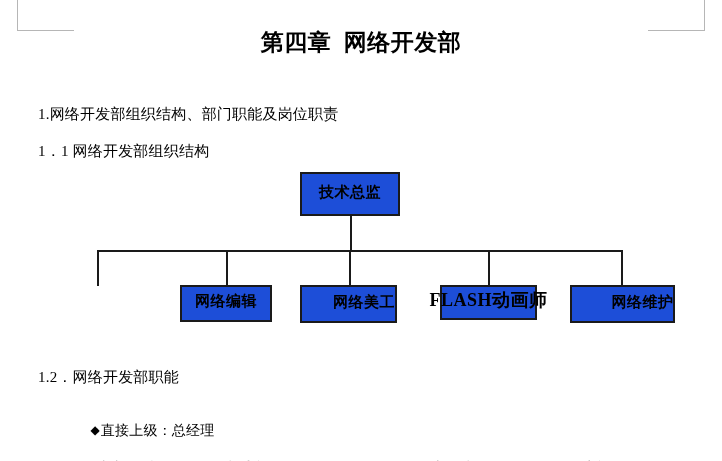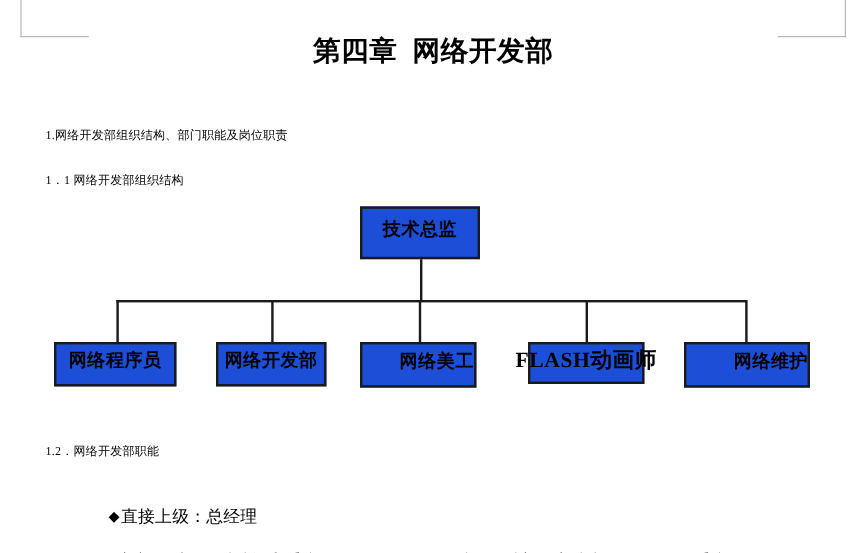--- a/index.html
+++ b/index.html
@@ -46,21 +46,21 @@
     font-size: 23px;
     font-weight: bold;
     letter-spacing: 0.5px;
     line-height: 30px;
     white-space: pre;
   }
 
   
   .para {
     position: absolute;
-    font-size: 10px;
+    font-size: 15px;
     line-height: 22px;
     white-space: pre;
     letter-spacing: 0.2px;
   }
   .para.p-sec1   { left: 38px; top: 103px; }
   .para.p-sec11  { left: 38px; top: 140px; }
   .para.p-sec12  { left: 38px; top: 366px; }
 
   .para.bullet {
     font-size: 14px;
@@ -140,25 +140,22 @@
 
   <div class="connector conn-v-root"></div>
   <div class="connector conn-h-bus"></div>
 
   <div class="connector conn-v-1"></div>
   <div class="connector conn-v-2"></div>
   <div class="connector conn-v-3"></div>
   <div class="connector conn-v-4"></div>
   <div class="connector conn-v-5"></div>
 
-  <div class="org-box box-n1">
-    <span class="lbl">网络程序员</span>
-  </div>
   <div class="org-box box-n2">
-    <span class="lbl">网络开发部</span>
+    <span class="lbl">网络编辑</span>
   </div>
   <div class="org-box box-n3">
     <span class="lbl">网络美工</span>
   </div>
   <div class="org-box box-n4">
     <span class="lbl">FLASH动画师</span>
   </div>
   <div class="org-box box-n5">
     <span class="lbl">网络维护</span>
   </div>

